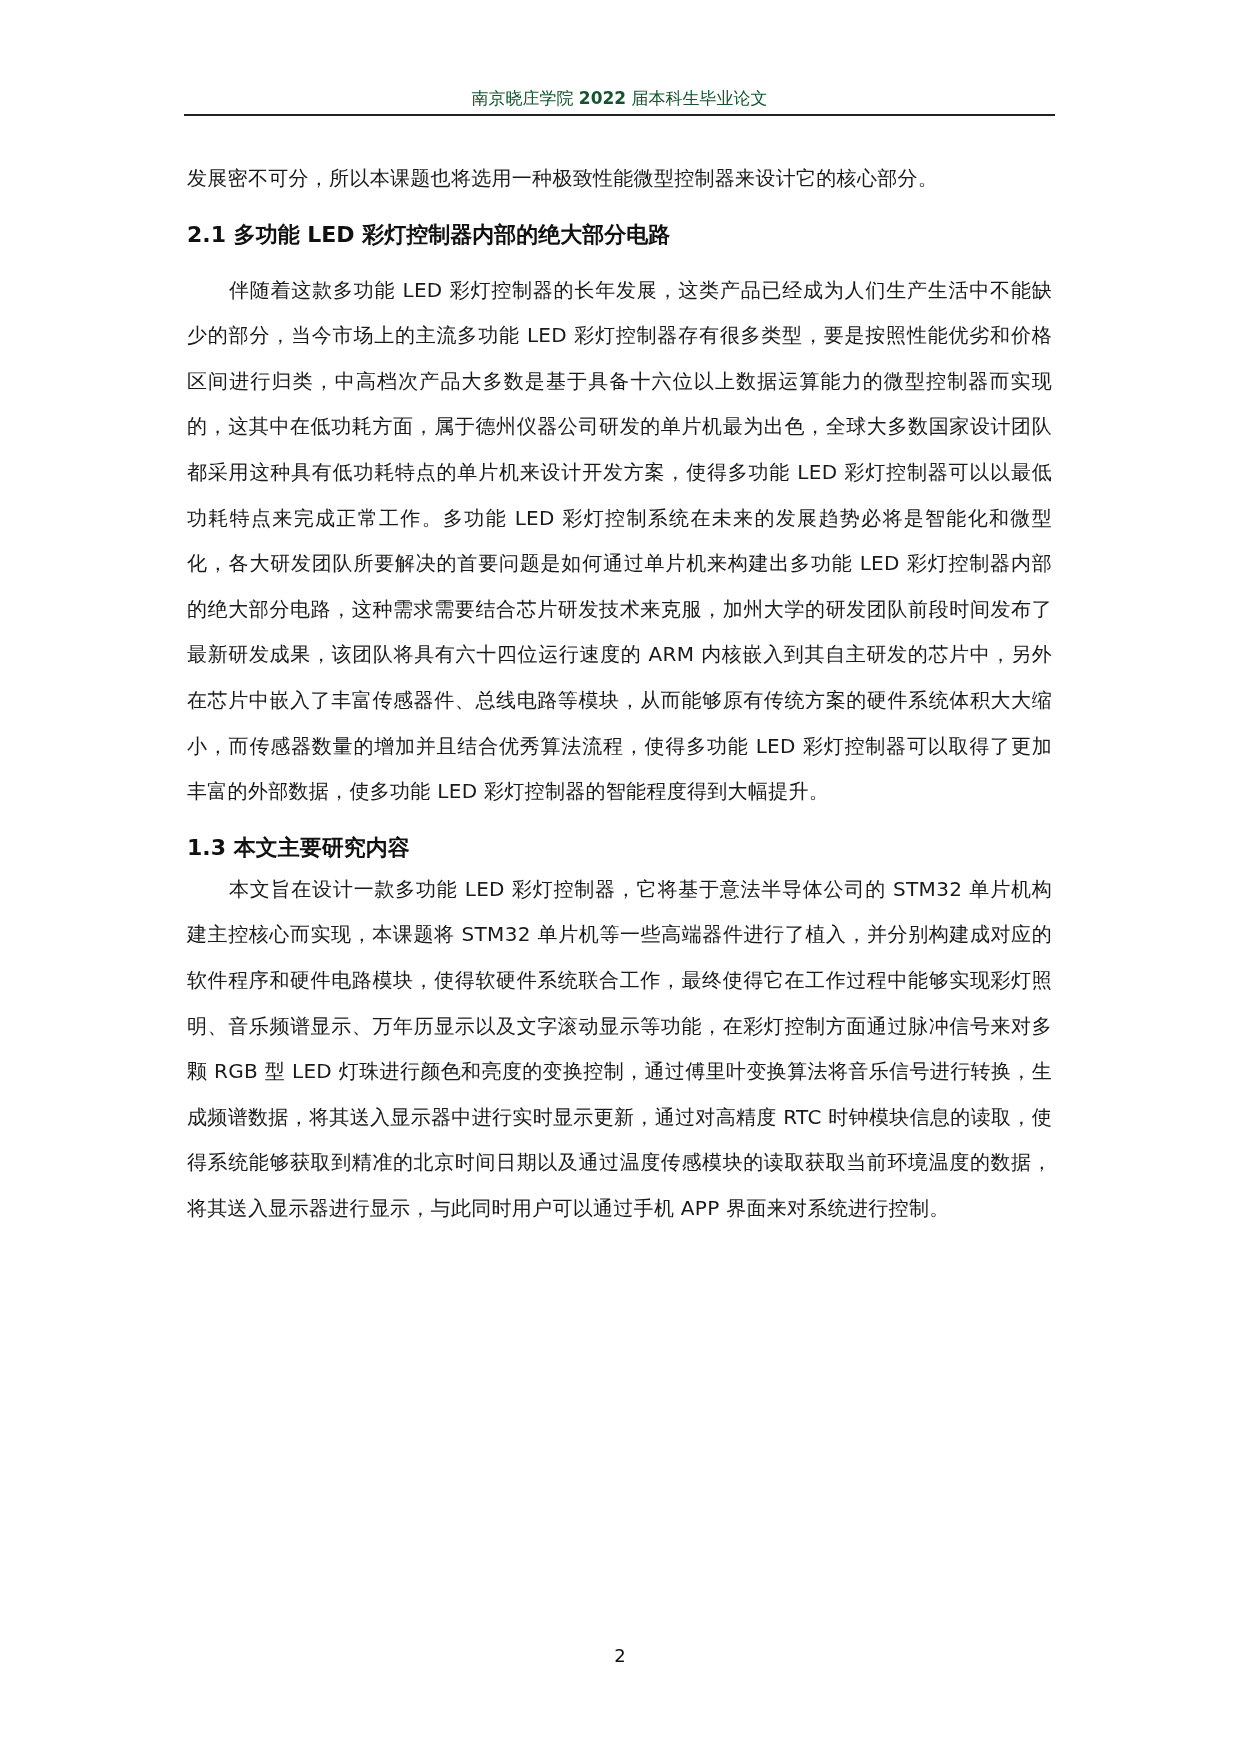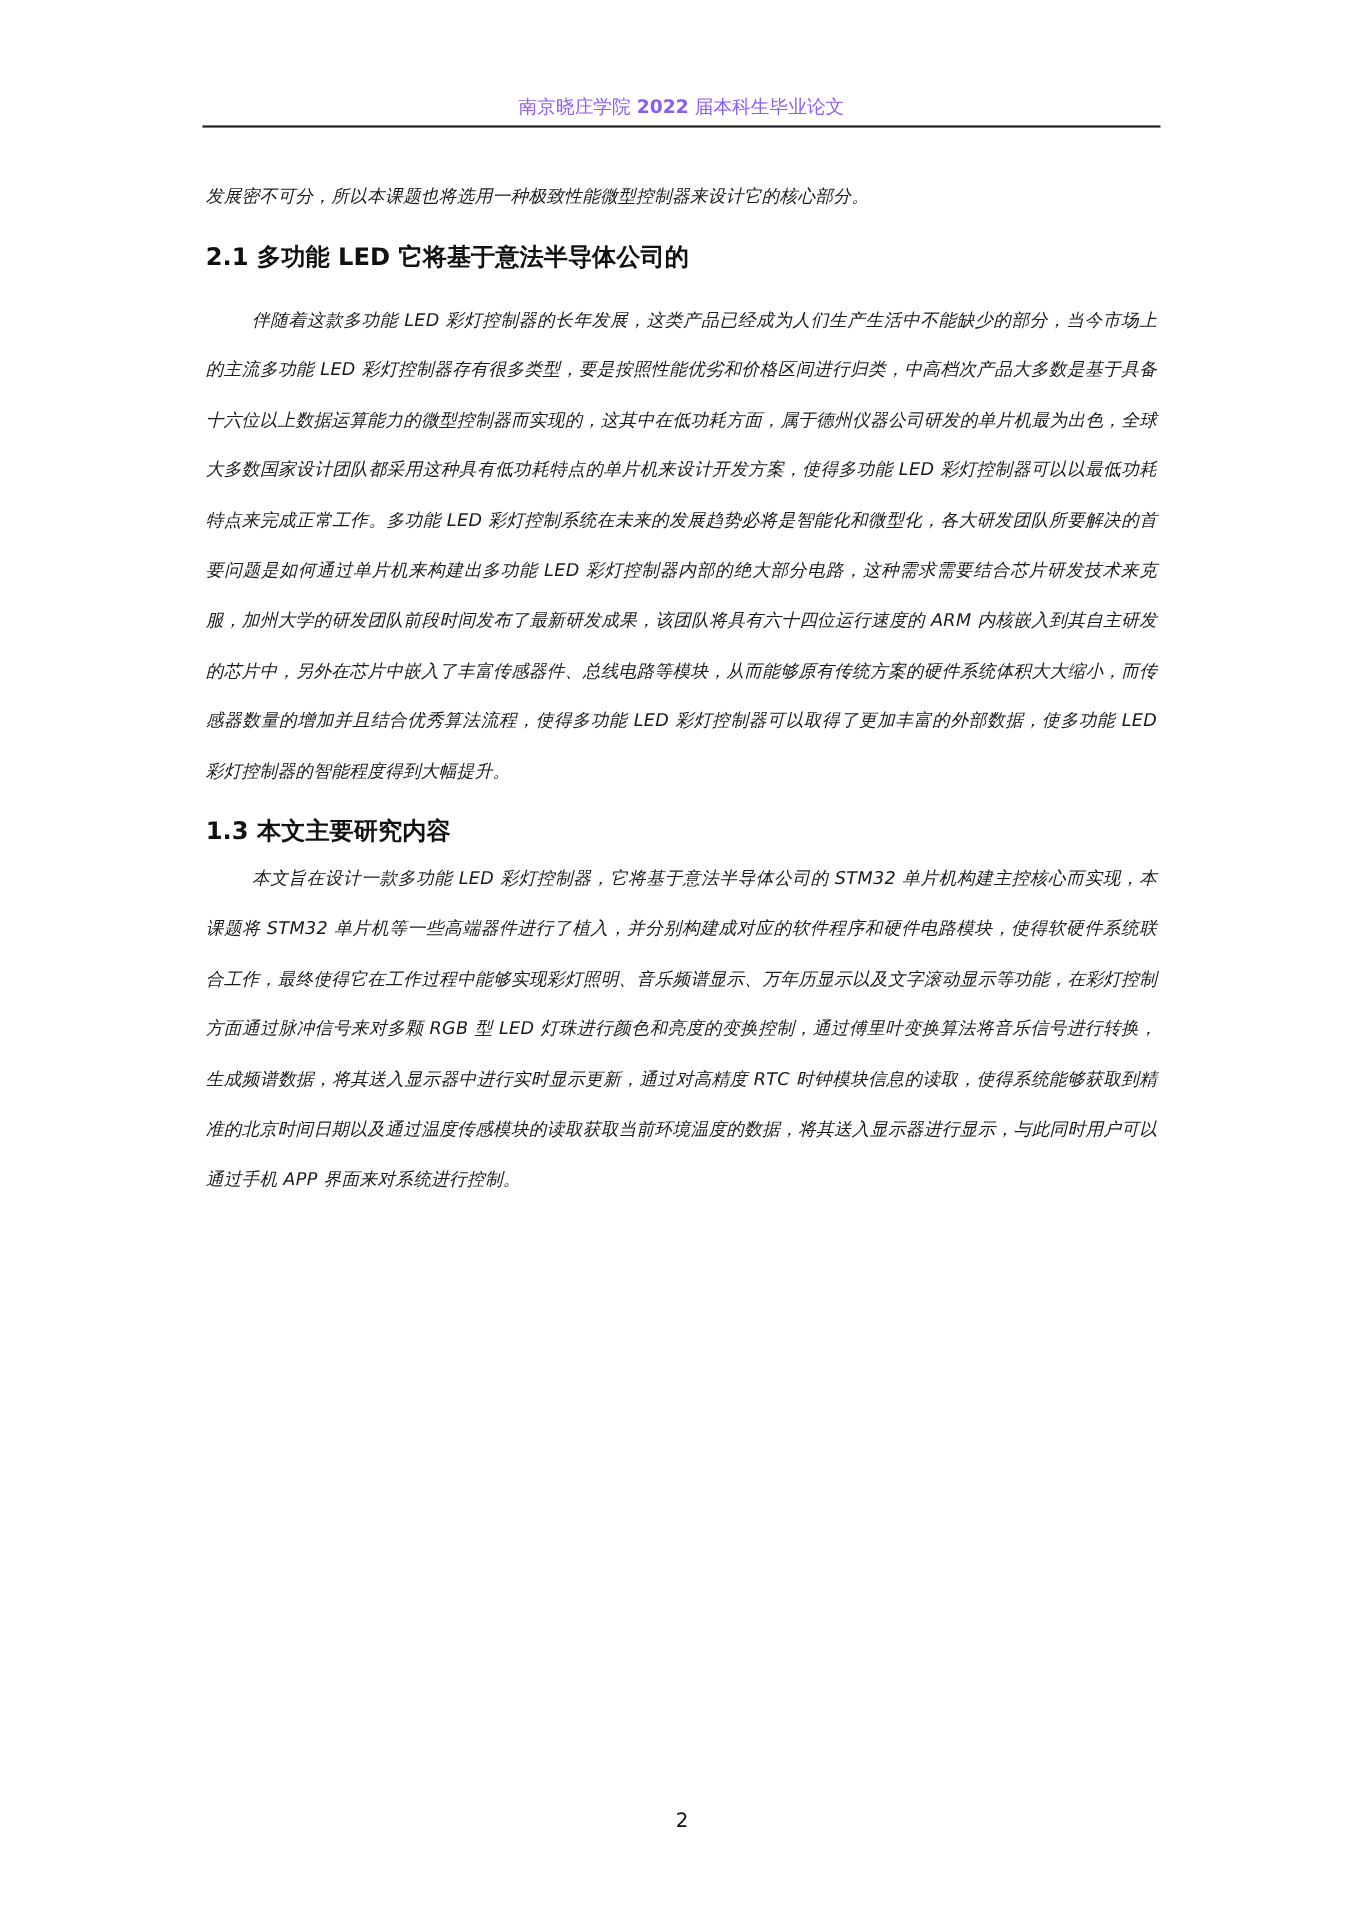--- a/index.html
+++ b/index.html
@@ -12,45 +12,44 @@
       color: #1a1a1a;
     }
     .page-header {
       position: absolute;
       left: 184px;
       top: 86px;
       width: 871px;
       text-align: center;
       font-size: 17px;
       line-height: 24px;
-      color: #8b5cf6;
+      color: #14532d;
     }
     .page-header .year { font-weight: bold; }
     .header-rule {
       position: absolute;
       left: 184px;
       top: 114px;
       width: 871px;
       height: 0;
       border-top: 2px solid #222;
     }
     .content {
       position: absolute;
       left: 187px;
       top: 156px;
       width: 865px;
     }
     .para {
       margin: 0;
-      font-size: 16px;
+      font-size: 20px;
       line-height: 45.6px;
       text-align: justify;
       text-justify: inter-character;
       letter-spacing: 0.3px;
-      font-style: italic;
     }
     .para.indent { text-indent: 42px; }
     .heading {
       margin: 0;
       font-size: 22px;
       font-weight: bold;
       line-height: 30px;
       color: #111;
     }
     .h12 { margin-top: 18px; margin-bottom: 18px; }
@@ -73,21 +72,21 @@
   <span class="year">2022</span>
   <span>届本科生毕业论文</span>
 </div>
 <div class="header-rule"></div>
 
 <div class="content">
   <p class="para">发展密不可分，所以本课题也将选用一种极致性能微型控制器来设计它的核心部分。</p>
 
   <h2 class="heading h12">
     <span>2.1</span>
-    <span>多功能 LED 它将基于意法半导体公司的</span>
+    <span>多功能 LED 彩灯控制器内部的绝大部分电路</span>
   </h2>
 
   <p class="para indent">伴随着这款多功能 LED 彩灯控制器的长年发展，这类产品已经成为人们生产生活中不能缺少的部分，当今市场上的主流多功能 LED 彩灯控制器存有很多类型，要是按照性能优劣和价格区间进行归类，中高档次产品大多数是基于具备十六位以上数据运算能力的微型控制器而实现的，这其中在低功耗方面，属于德州仪器公司研发的单片机最为出色，全球大多数国家设计团队都采用这种具有低功耗特点的单片机来设计开发方案，使得多功能 LED 彩灯控制器可以以最低功耗特点来完成正常工作。多功能 LED 彩灯控制系统在未来的发展趋势必将是智能化和微型化，各大研发团队所要解决的首要问题是如何通过单片机来构建出多功能 LED 彩灯控制器内部的绝大部分电路，这种需求需要结合芯片研发技术来克服，加州大学的研发团队前段时间发布了最新研发成果，该团队将具有六十四位运行速度的 ARM 内核嵌入到其自主研发的芯片中，另外在芯片中嵌入了丰富传感器件、总线电路等模块，从而能够原有传统方案的硬件系统体积大大缩小，而传感器数量的增加并且结合优秀算法流程，使得多功能 LED 彩灯控制器可以取得了更加丰富的外部数据，使多功能 LED 彩灯控制器的智能程度得到大幅提升。</p>
 
   <h2 class="heading h13">
     <span>1.3</span>
     <span>本文主要研究内容</span>
   </h2>
 
   <p class="para indent">本文旨在设计一款多功能 LED 彩灯控制器，它将基于意法半导体公司的 STM32 单片机构建主控核心而实现，本课题将 STM32 单片机等一些高端器件进行了植入，并分别构建成对应的软件程序和硬件电路模块，使得软硬件系统联合工作，最终使得它在工作过程中能够实现彩灯照明、音乐频谱显示、万年历显示以及文字滚动显示等功能，在彩灯控制方面通过脉冲信号来对多颗 RGB 型 LED 灯珠进行颜色和亮度的变换控制，通过傅里叶变换算法将音乐信号进行转换，生成频谱数据，将其送入显示器中进行实时显示更新，通过对高精度 RTC 时钟模块信息的读取，使得系统能够获取到精准的北京时间日期以及通过温度传感模块的读取获取当前环境温度的数据，将其送入显示器进行显示，与此同时用户可以通过手机 APP 界面来对系统进行控制。</p>

